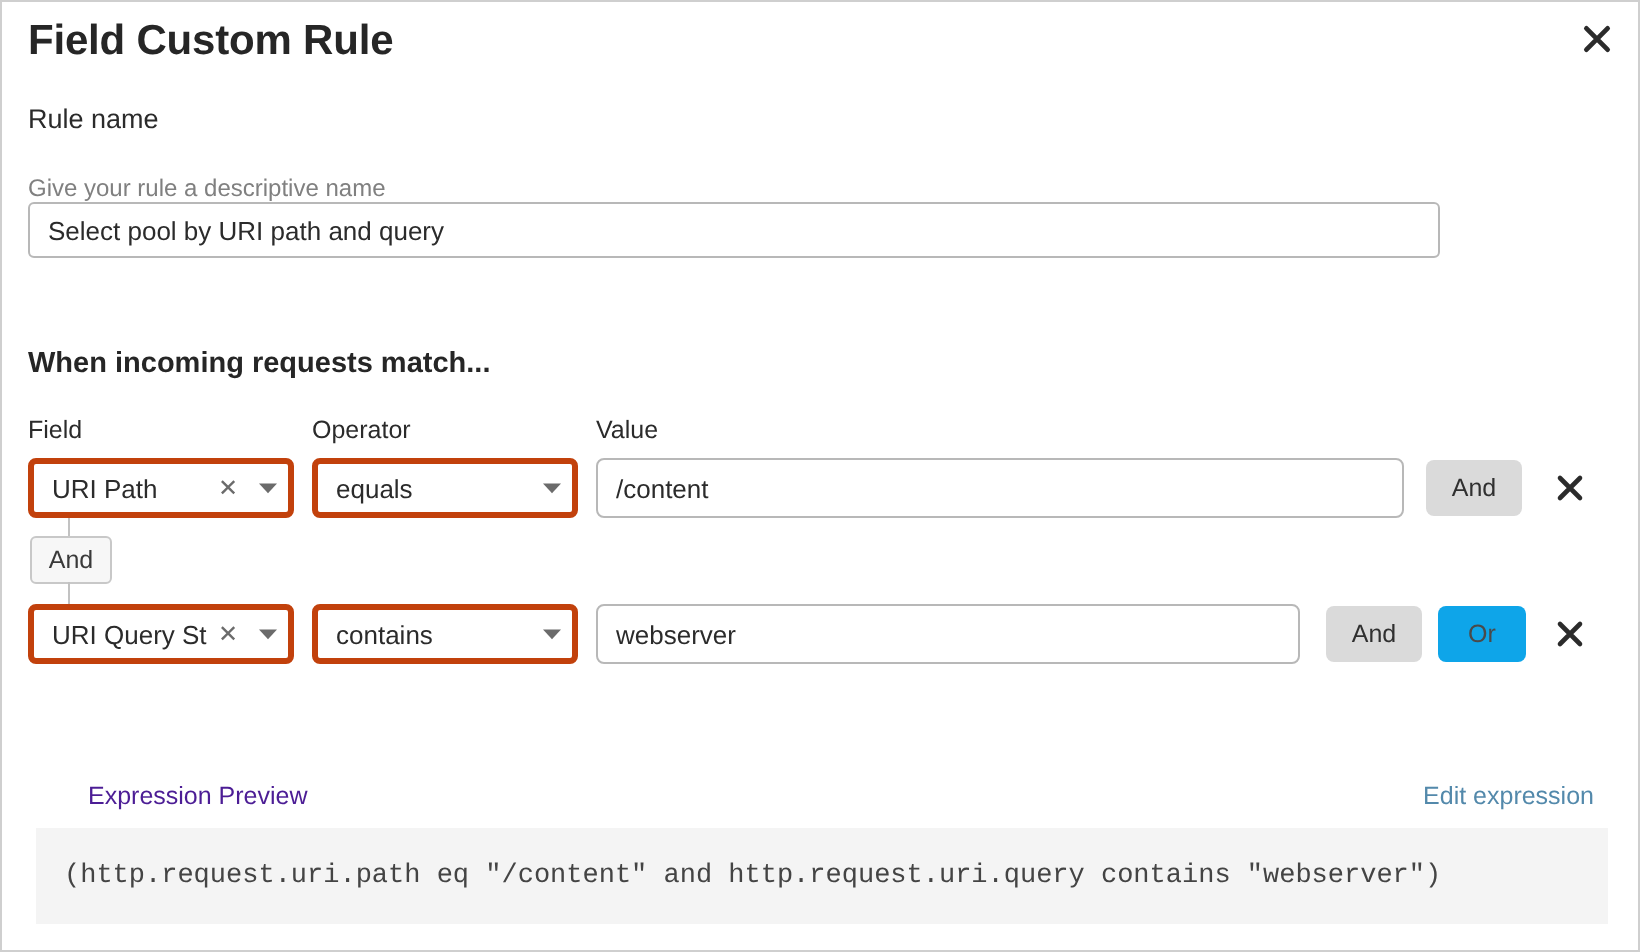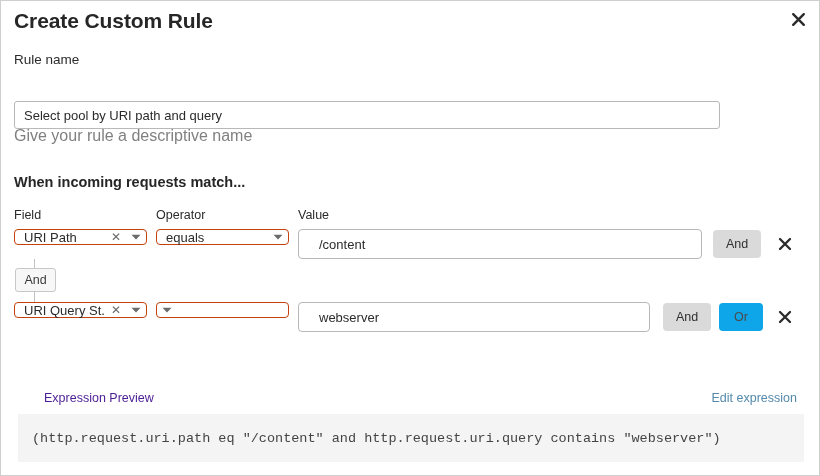--- a/index.html
+++ b/index.html
@@ -53,23 +53,22 @@
     position: absolute;
     left: 13px;
     top: 51px;
     font-size: 13.5px;
     color: #2b2b2b;
   }
   .rule-name-hint {
     position: absolute;
     left: 13px;
     top: 86px;
-    font-size: 16px;
+    font-size: 12px;
     color: #808080;
-    margin-top: 40px;
   }
   .rule-name-input {
     position: absolute;
     left: 13px;
     top: 100px;
     width: 706px;
     height: 28px;
     box-sizing: border-box;
     border: 1px solid #b8b8b8;
     border-radius: 3px;
@@ -106,23 +105,23 @@
   .cond-row {
     position: absolute;
     left: 0;
     height: 30px;
   }
   .cond-row.row1 { top: 228px; }
   .cond-row.row2 { top: 301px; }
 
   .select-box {
     position: absolute;
-    height: 16px;
-    box-sizing: border-box;
-    border: 1px solid #c2410c;
+    height: 30px;
+    box-sizing: border-box;
+    border: 3px solid #c2410c;
     border-radius: 4px;
     background: #fff;
     display: flex;
     align-items: center;
     cursor: pointer;
   }
   .select-box .sel-text {
     font-size: 13px;
     color: #2b2b2b;
     padding-left: 9px;
@@ -151,21 +150,21 @@
   .value-input {
     position: absolute;
     height: 30px;
     box-sizing: border-box;
     border: 1px solid #b8b8b8;
     border-radius: 4px;
     background: #fff;
     font-family: "Liberation Sans", sans-serif;
     font-size: 13px;
     color: #2b2b2b;
-    padding: 0 20px;
+    padding: 0 9px;
     outline: none;
   }
   .value-input.v1 { left: 297px; width: 404px; }
   .value-input.v2 { left: 297px; width: 352px; }
 
   
   .logic-btn {
     position: absolute;
     height: 28px;
     top: 1px;
@@ -272,21 +271,21 @@
     padding-left: 14px;
     white-space: nowrap;
     overflow: hidden;
   }
 </style>
 </head>
 <body>
 
 <div class="dialog">
 
-  <div class="dlg-title">Create Custom Rule</div>
+  <div class="dlg-title">Field Custom Rule</div>
   <button class="close-btn" aria-label="Close">
     <svg width="15" height="15" viewBox="0 0 15 15">
       <path d="M2.2 2.2 L12.8 12.8 M12.8 2.2 L2.2 12.8" stroke="#2b2b2b" stroke-width="2.4" stroke-linecap="round"></path>
     </svg>
   </button>
 
   <div class="rule-name-label">Rule name</div>
   <div class="rule-name-hint">Give your rule a descriptive name</div>
   <input class="rule-name-input" type="text" value="Select pool by URI path and query" style="">
 
@@ -338,20 +337,21 @@
       <span class="sel-text">URI Query St...</span>
       <span class="clear-x">✕</span>
       <span class="caret">
         <svg width="10" height="7" viewBox="0 0 10 7">
           <path d="M0.5 0.8 L5 5.6 L9.5 0.8 Z" fill="#6b6b6b"></path>
         </svg>
       </span>
     </div>
 
     <div class="select-box op-select">
+      <span class="sel-text">contains</span>
       <span class="caret">
         <svg width="10" height="7" viewBox="0 0 10 7">
           <path d="M0.5 0.8 L5 5.6 L9.5 0.8 Z" fill="#6b6b6b"></path>
         </svg>
       </span>
     </div>
 
     <input class="value-input v2" type="text" value="webserver" style="">
 
     <button class="logic-btn r2-and">And</button>

